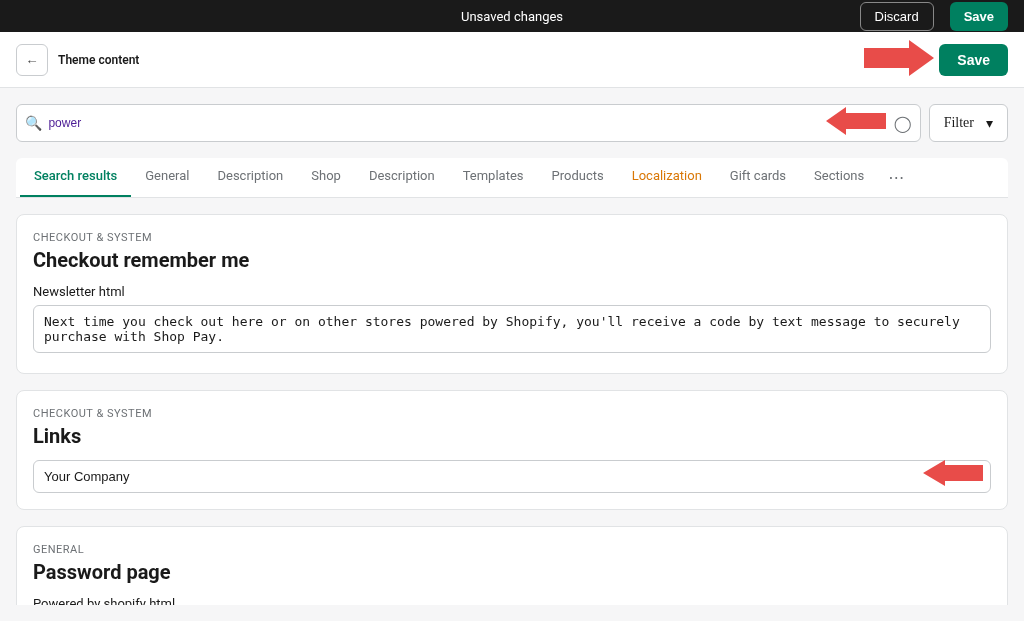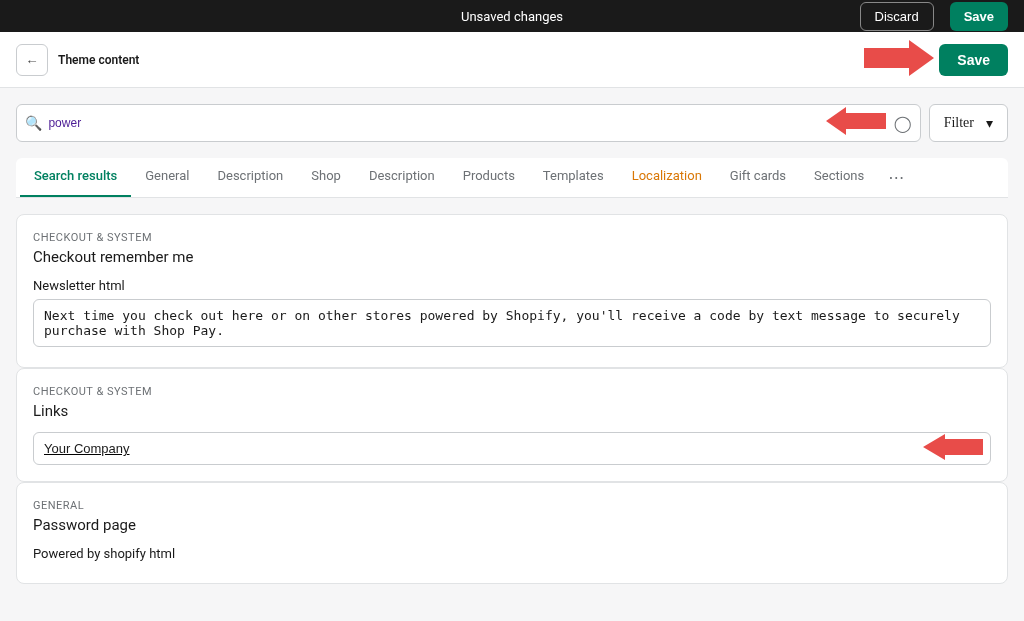--- a/index.html
+++ b/index.html
@@ -182,32 +182,32 @@
       color: #6d7175;
       cursor: pointer;
     }
 
     
     .card {
       background: #fff;
       border: 1px solid #e1e3e5;
       border-radius: 8px;
       padding: 16px;
-      margin-bottom: 0;
+      margin-bottom: 16px;
     }
     .card-section-label {
       font-size: 11px;
       color: #6d7175;
       text-transform: uppercase;
       letter-spacing: 0.5px;
       margin-bottom: 4px;
     }
     .card-title {
-      font-size: 15px;
-      font-weight: 400;
+      font-size: 20px;
+      font-weight: 700;
       color: #1a1a1a;
       margin-bottom: 12px;
     }
     .field-label {
       font-size: 13px;
       color: #1a1a1a;
       margin-bottom: 6px;
     }
     .field-input {
       width: 100%;
@@ -269,39 +269,39 @@
       <span>▾</span>
     </button>
   </div>
 
   <div class="tabs-row">
     <div class="tab active">Search results</div>
     <div class="tab">General</div>
     <div class="tab">Description</div>
     <div class="tab">Shop</div>
     <div class="tab">Description</div>
+    <div class="tab">Templates</div>
     <div class="tab">Products</div>
-    <div class="tab">Templates</div>
     <div class="tab orange">Localization</div>
     <div class="tab">Gift cards</div>
     <div class="tab">Sections</div>
     <div class="tab-more">⋯</div>
   </div>
 
   <div class="card">
     <div class="card-section-label">Checkout &amp; system</div>
     <div class="card-title">Checkout remember me</div>
     <div class="field-label">Newsletter html</div>
     <textarea class="field-input" rows="2" style="">Next time you check out here or on other stores powered by Shopify, you'll receive a code by text message to securely purchase with Shop Pay.</textarea>
   </div>
 
   <div class="card">
     <div class="card-section-label">Checkout &amp; system</div>
     <div class="card-title">Links</div>
-    <div style="position:relative; display:flex; align-items:center;text-decoration:underline;">
+    <div style="position:relative; display:flex; ">
       <input class="field-input" type="text" value="Your Company" style="padding-right: 80px;">
 
       <div style="position:absolute; right:8px;">
         <svg width="60" height="26" viewBox="0 0 60 26" fill="none">
           <polygon points="60,5 22,5 22,0 0,13 22,26 22,21 60,21" fill="#e53935" opacity="0.9"></polygon>
         </svg>
       </div>
     </div>
   </div>
 

